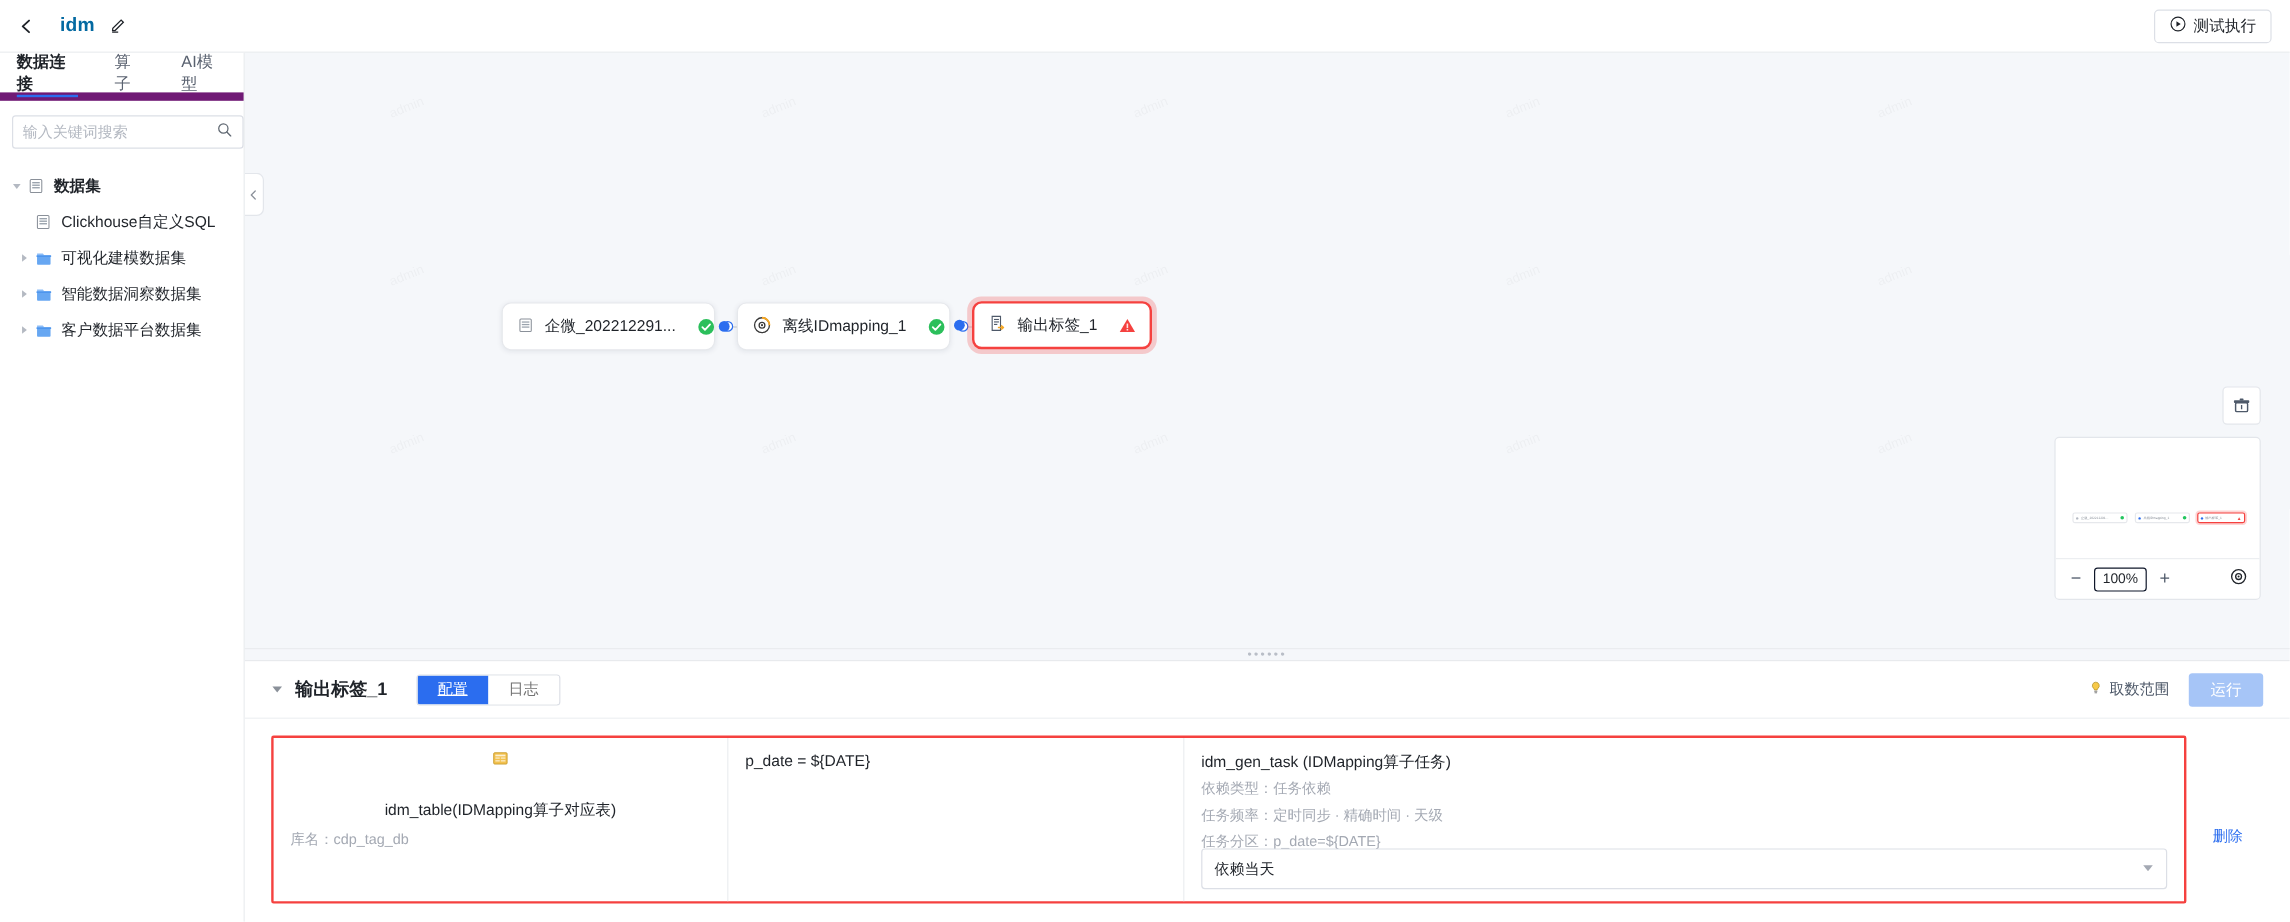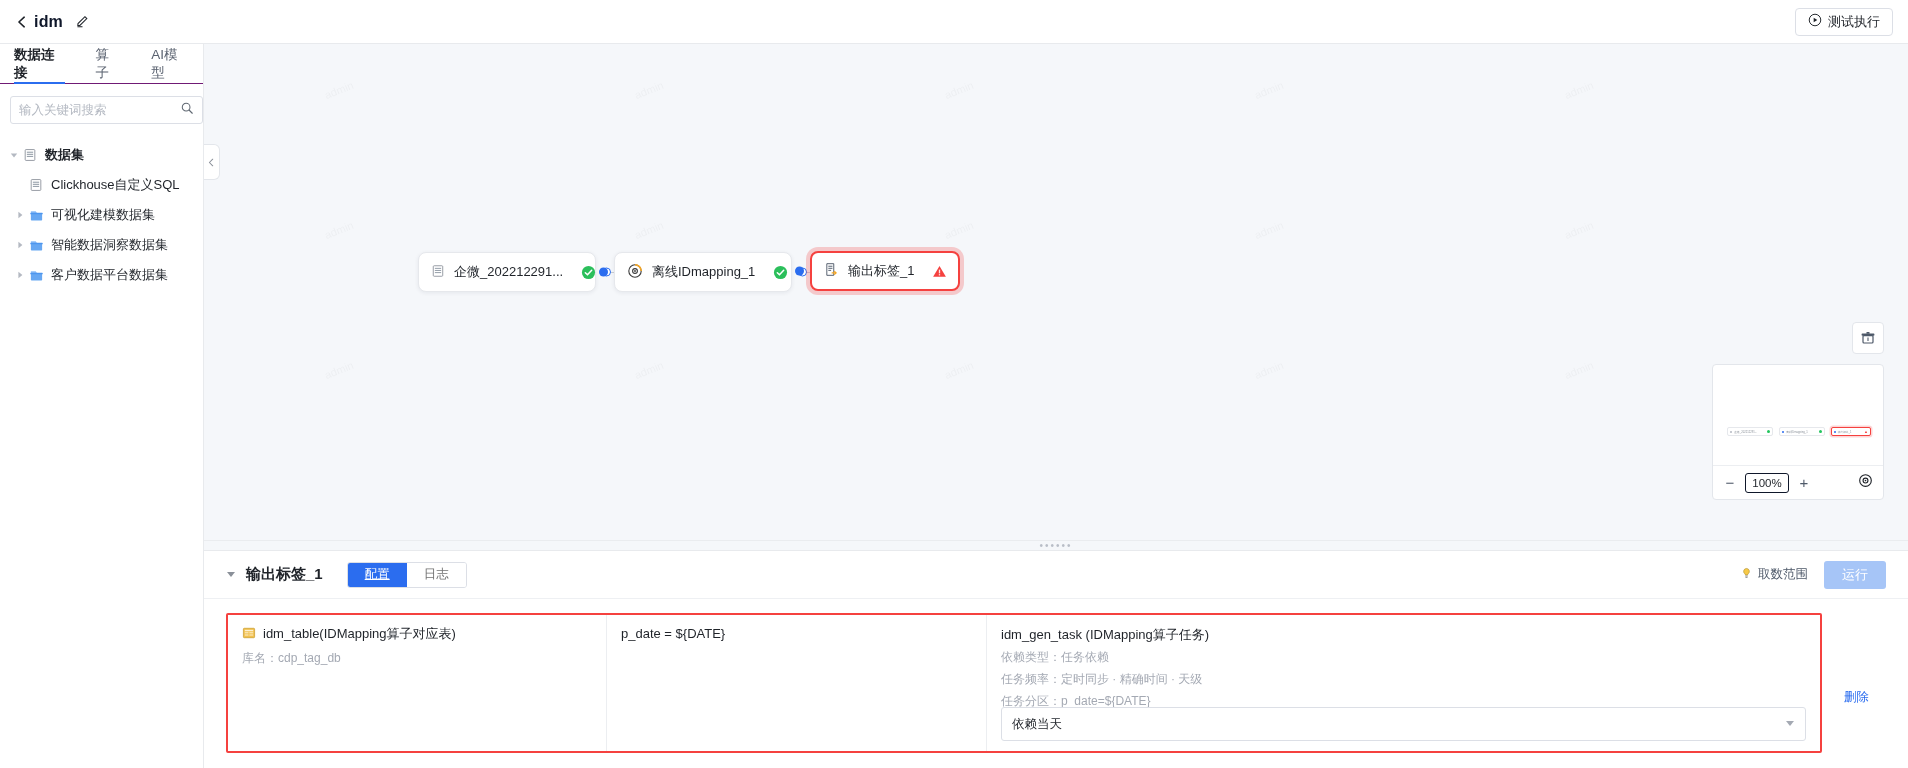--- a/index.html
+++ b/index.html
@@ -15,21 +15,21 @@
   .topbar {
     position: absolute; left: 0; top: 0; width: 1908px; height: 44px;
     background: #fff; border-bottom: 1px solid #e8eaed;
     display: flex; align-items: center;
   }
   .back-chevron {
     margin-left: 14px; width: 16px; height: 16px; cursor: pointer;
     display: flex; align-items: center; justify-content: center;
   }
   .proj-title {
-    font-size: 16px; font-weight: 700; margin-left: 4px; color: #0f172a;
+    font-size: 16px; font-weight: 700; margin-left: 20px; color: #0369a1;
     letter-spacing: .2px;
   }
   .edit-pencil { margin-left: 12px; width: 16px; height: 16px; cursor: pointer; }
   .topbar-right {
     margin-left: auto; display: flex; align-items: center; gap: 10px;
     padding-right: 14px;
     flex-direction: column;
   }
   .icon-group {
     display: flex; border: 1px solid #dcdfe6; border-radius: 4px; overflow: hidden;
@@ -58,21 +58,21 @@
     border-left: 1px solid rgba(255,255,255,.3);
   }
 
   
   .sidebar {
     position: absolute; left: 0; top: 44px; width: 204px; height: 724px;
     background: #fff; border-right: 1px solid #e8eaed;
   }
   .tabs {
     display: flex; height: 40px; align-items: center; padding: 0 14px;
-    gap: 30px; border-bottom: 1px solid #701a75; position: relative;
+    gap: 30px; border-bottom: 7px solid #701a75; position: relative;
   }
   .tab {
     font-size: 13.5px; color: #5a6270; cursor: pointer; height: 40px;
     display: flex; align-items: center; position: relative;
   }
   .tab.active { color: #1f2329; font-weight: 700; }
   .tab.active::after {
     content: ""; position: absolute; left: 0; right: 0; bottom: 0;
     height: 2px; background: #2b6def;
   }
@@ -210,21 +210,21 @@
   .cfg-grid {
     position: absolute; left: 22px; top: 14px; width: 1596px; height: 140px;
     display: flex; border: 2px solid #f5413f; border-radius: 2px; background:#fff;
   }
   .cfg-col { padding: 10px 14px; position: relative; }
   .cfg-col + .cfg-col { border-left: 1px solid #eceef1; }
   .c1 { width: 378px; }
   .c2 { width: 380px; }
   .c3 { flex: 1; }
   .cfg-title {
-    font-size: 13px; color: #1f2329; display: flex; align-items: center; gap: 7px;
+    font-size: 13px; color: #1f2329; display: flex; align-items: center; gap: 24px; flex-direction: column;
   }
   .cfg-sub { font-size: 12px; color: #a4a9b3; margin-top: 7px; }
   .cfg-meta { font-size: 12px; color: #a4a9b3; margin-top: 5px; }
   .cfg-text { font-size: 13px; color: #1f2329; margin-top: 1px; }
   .select {
     position: absolute; left: 14px; right: 14px; bottom: 10px; height: 28px;
     border: 1px solid #dcdfe6; border-radius: 3px; display: flex; align-items: center;
     padding: 16px 10px; font-size: 12.5px; color: #1f2329; cursor: pointer; background:#fff;
   }
   .select .sc { margin-left: auto; color: #8a9099; font-size: 9px; }

